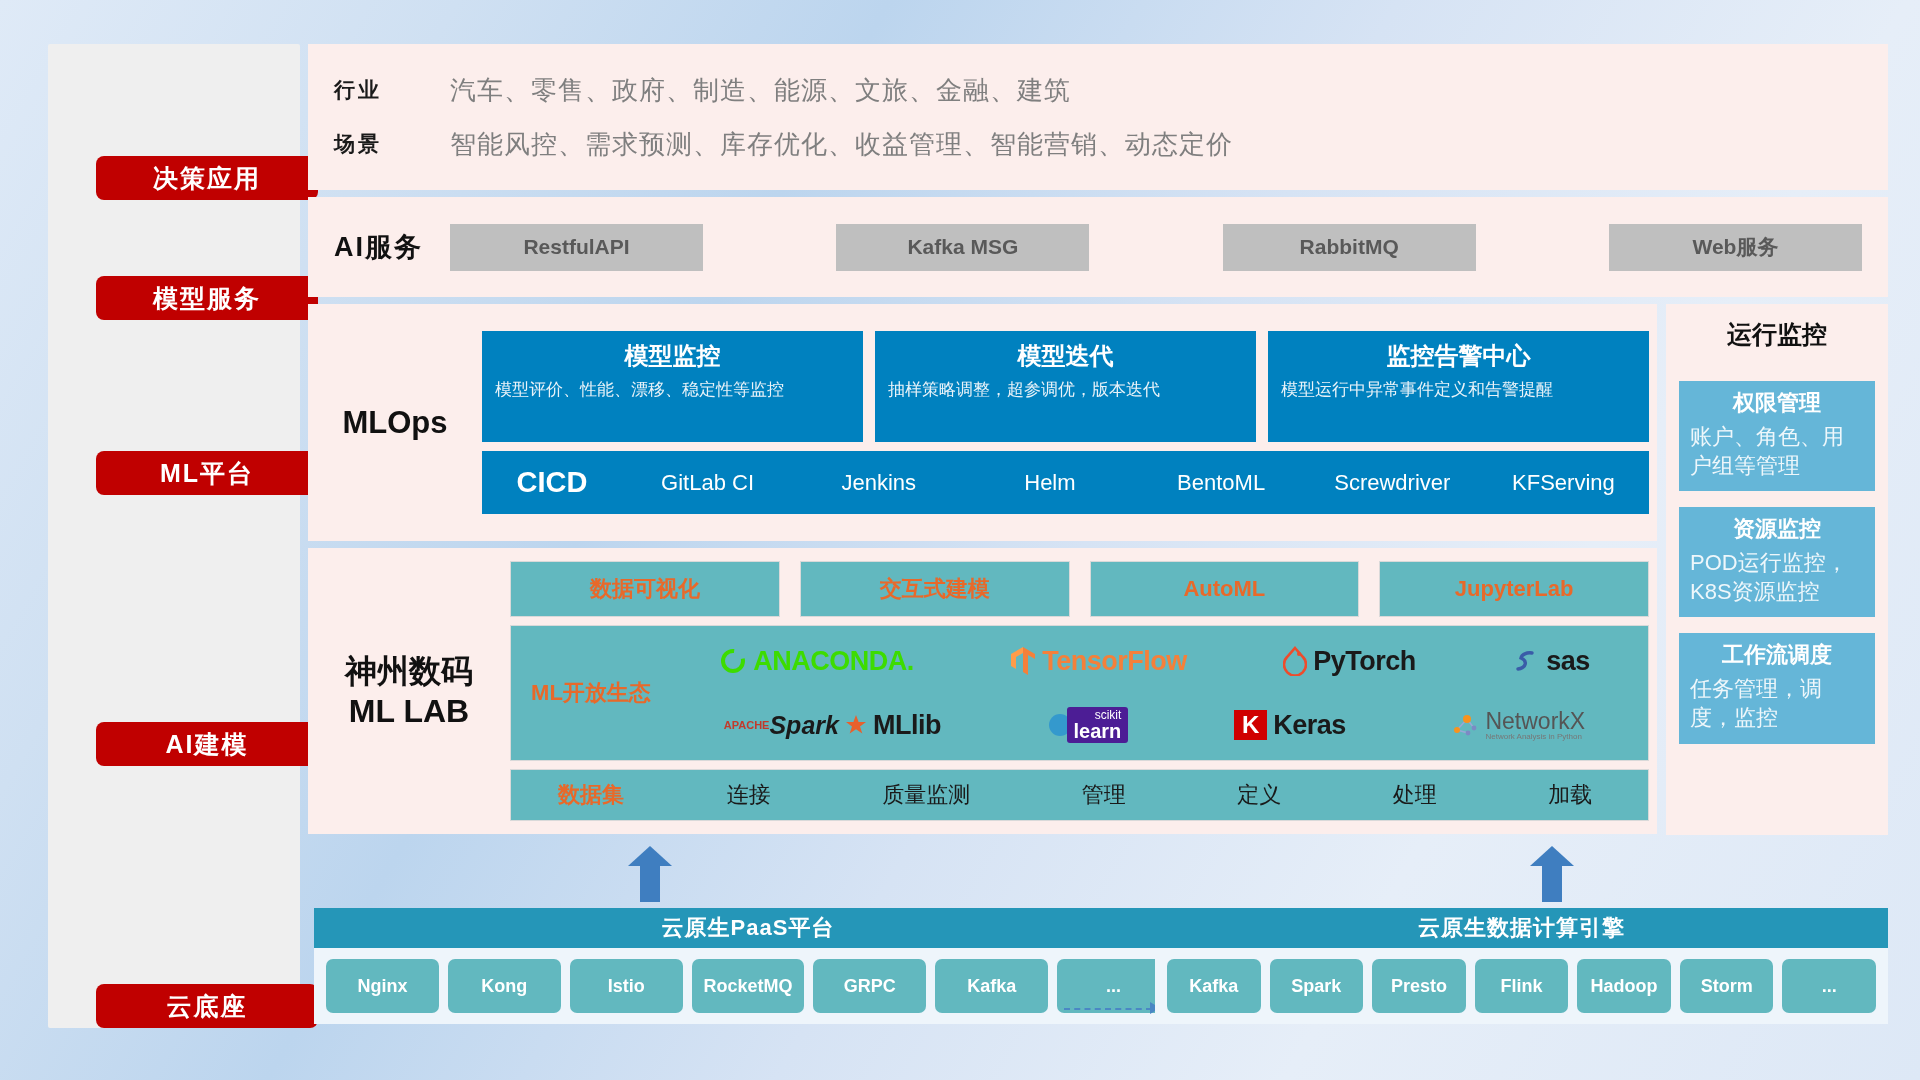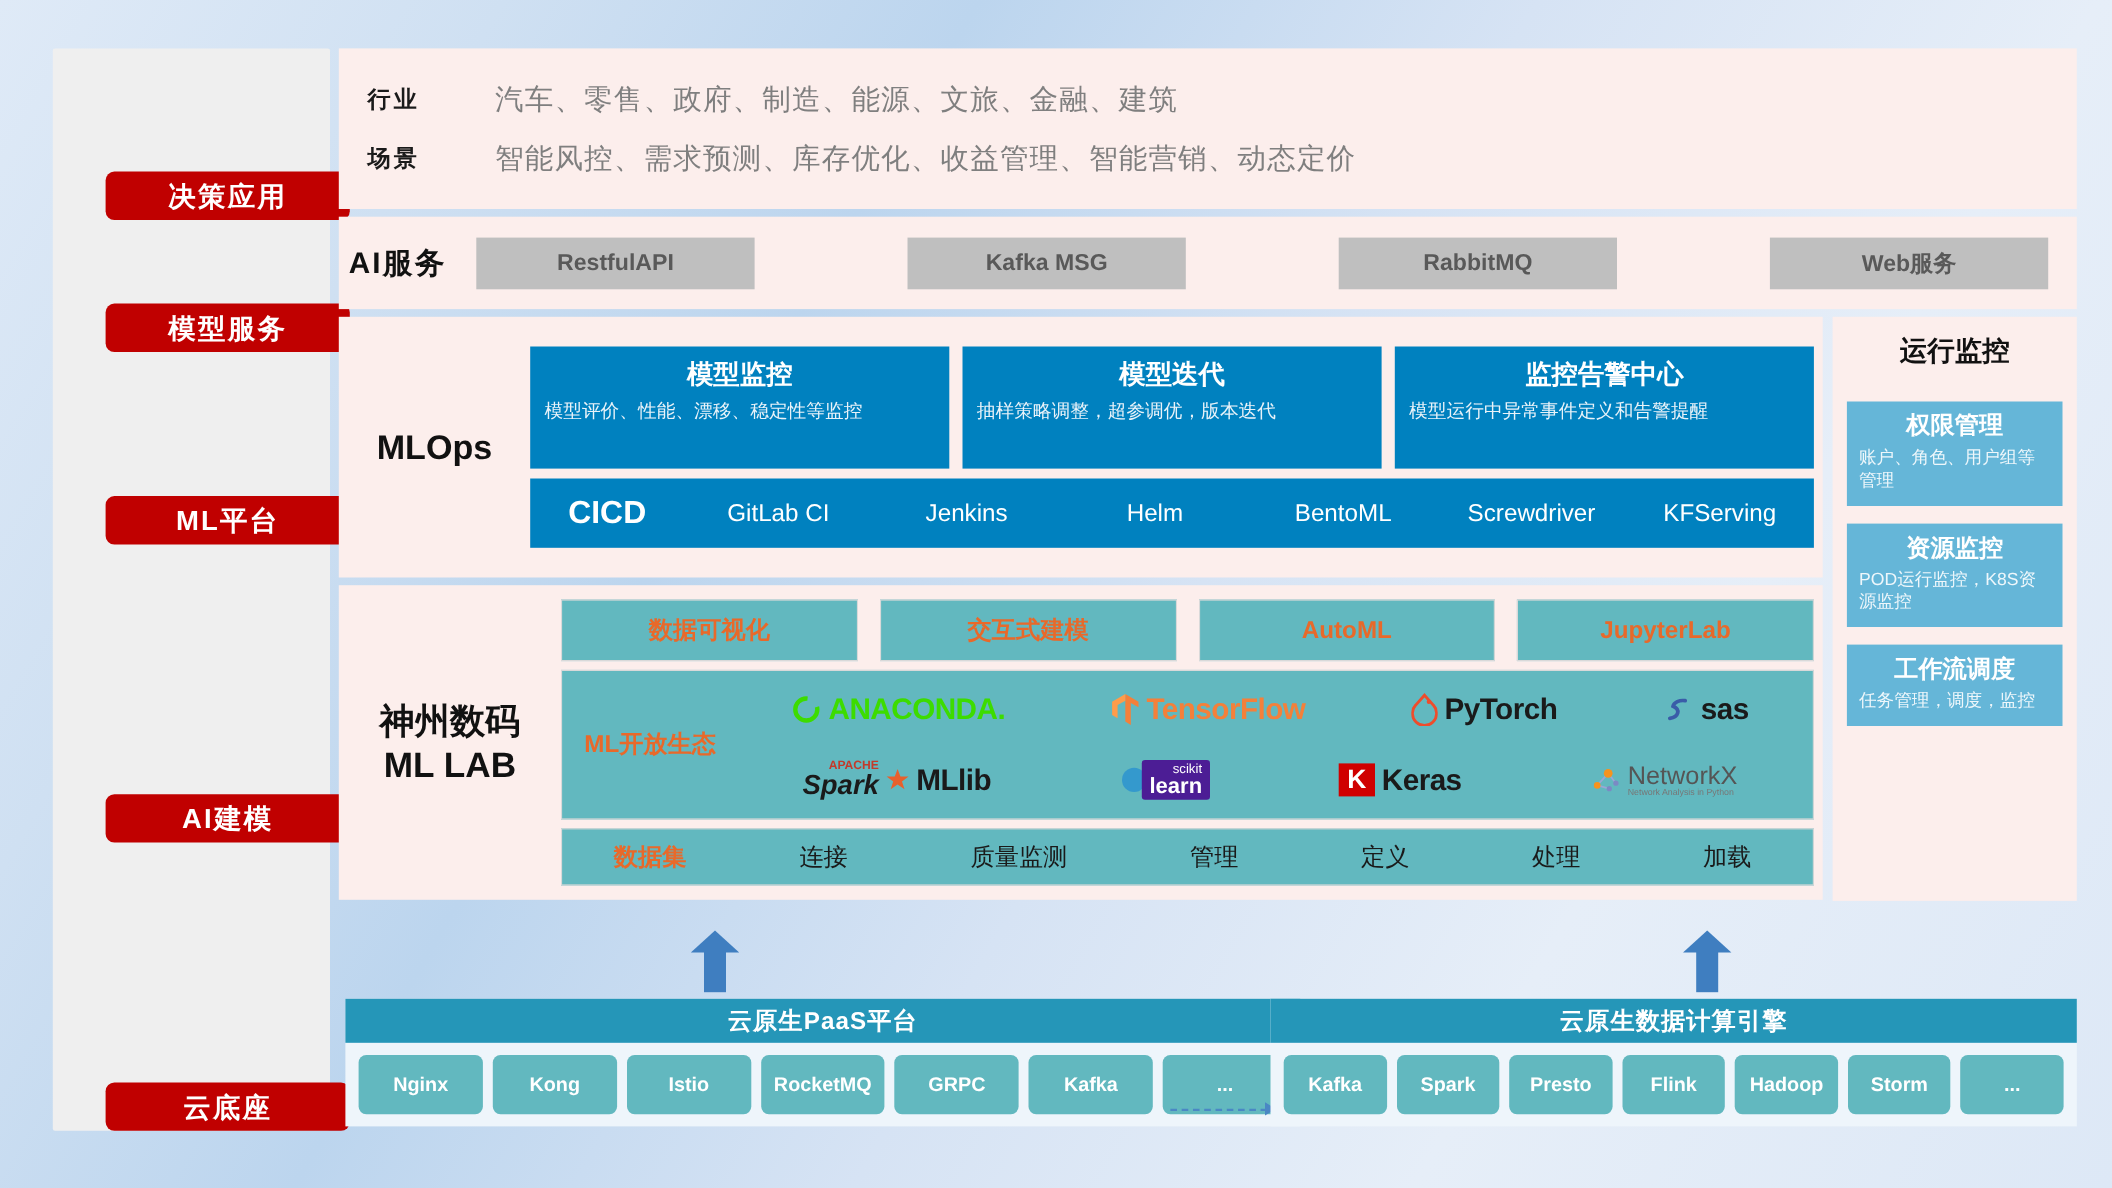--- a/index.html
+++ b/index.html
@@ -31,21 +31,21 @@
 
   .band{background:#fceeec;margin-bottom:7px;position:relative;}
 
   
   .b1{height:146px;display:flex;flex-direction:column;justify-content:center;padding-left:26px;}
   .b1 .line{display:flex;align-items:center;height:54px;}
   .b1 .lbl{width:116px;font-size:21px;font-weight:bold;color:#1a1a1a;letter-spacing:3px;}
   .b1 .val{font-size:26px;color:#7f7f7f;letter-spacing:1px;}
 
   
-  .b2{height:84px;display:flex;align-items:center;padding-left:9px;}
+  .b2{height:100px;display:flex;align-items:center;padding-left:26px;}
   .b2 .lbl{width:116px;font-size:27px;font-weight:bold;color:#111;letter-spacing:2px;}
   .b2 .chips{flex:1;display:flex;gap:0;justify-content:space-between;padding-right:26px;}
   .b2 .chip{
     width:253px;height:47px;background:#bfbfbf;color:#595959;
     font-size:21px;font-weight:bold;display:flex;align-items:center;justify-content:center;
   }
 
   
   .mid{position:relative;}
   .midleft{width:1349px;}
@@ -82,21 +82,21 @@
   .dataset .ds-it{font-size:22px;color:#1a1a1a;}
 
   
   .rpanel{
     position:absolute;right:0;top:0;width:222px;height:531px;
     background:#fceeec;box-sizing:border-box;padding:14px 13px;
   }
   .rpanel .rtitle{text-align:center;font-size:25px;font-weight:bold;color:#111;margin-bottom:30px;}
   .rcard{background:#65b6d8;color:#fff;padding:7px 11px 11px;margin-bottom:16px;}
   .rcard .rt{text-align:center;font-size:22px;font-weight:bold;margin-bottom:5px;}
-  .rcard .rd{font-size:16px;line-height:1.3;color:#eef7fb;}
+  .rcard .rd{font-size:22px;line-height:1.3;color:#eef7fb;}
 
   
   .bottom{position:absolute;left:308px;top:890px;width:1580px;height:140px;}
   .cloudbox{position:absolute;top:18px;background:#eef5fb;}
   .cb-left{left:6px;width:868px;}
   .cb-right{left:1155px;width:733px;}
   .cb-right{left:auto;right:0;width:733px;}
   .cb-head{background:#2596b8;color:#fff;height:40px;display:flex;align-items:center;justify-content:center;font-size:22px;font-weight:bold;letter-spacing:1px;}
   .cb-items{display:flex;gap:9px;padding:11px 12px;}
   .cb-item{
@@ -223,21 +223,21 @@
                 <div class="logo">
                   <svg width="28" height="28" viewBox="0 0 28 28">
                     <path d="M20 6 a9 6 0 0 0 -11 5 a9 6 0 0 1 -3 11" fill="none" stroke="#3a5ca8" stroke-width="3.4" stroke-linecap="round"></path>
                   </svg>
                   <span class="lt" style="color:#1a1a1a">sas</span>
                 </div>
               </div>
 
               <div class="logorow">
                 <div class="logo">
-                  <span style="display:flex;flex-direction:column;align-items:flex-end;line-height:1">
+                  <span style="display:flex;flex-direction:row;align-items:center;line-height:1">
                     <span style="font-size:11px;color:#c23a2b;font-weight:bold">APACHE</span>
                     <span style="font-size:25px;font-weight:bold;color:#1a1a1a;font-style:italic">Spark</span>
                   </span>
                   <svg width="22" height="22" viewBox="0 0 22 22">
                     <polygon points="11,1 13.6,8 21,8 15,12.4 17.3,19.6 11,15.2 4.7,19.6 7,12.4 1,8 8.4,8" fill="#e8602c"></polygon>
                   </svg>
                   <span class="lt" style="color:#1a1a1a">MLlib</span>
                 </div>
                 <div class="logo">
                   <svg width="26" height="26" viewBox="0 0 26 26">

